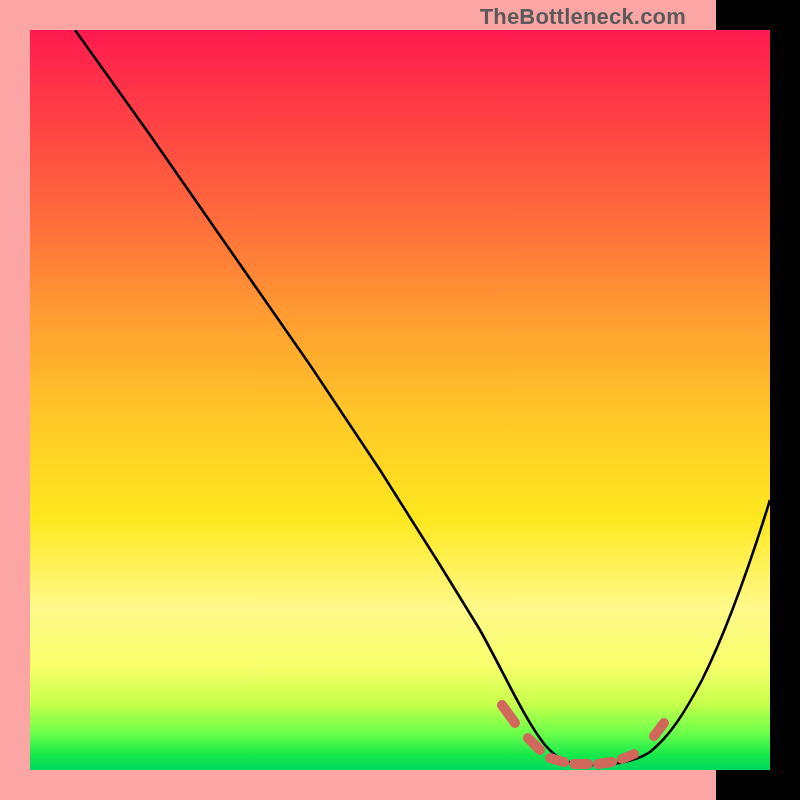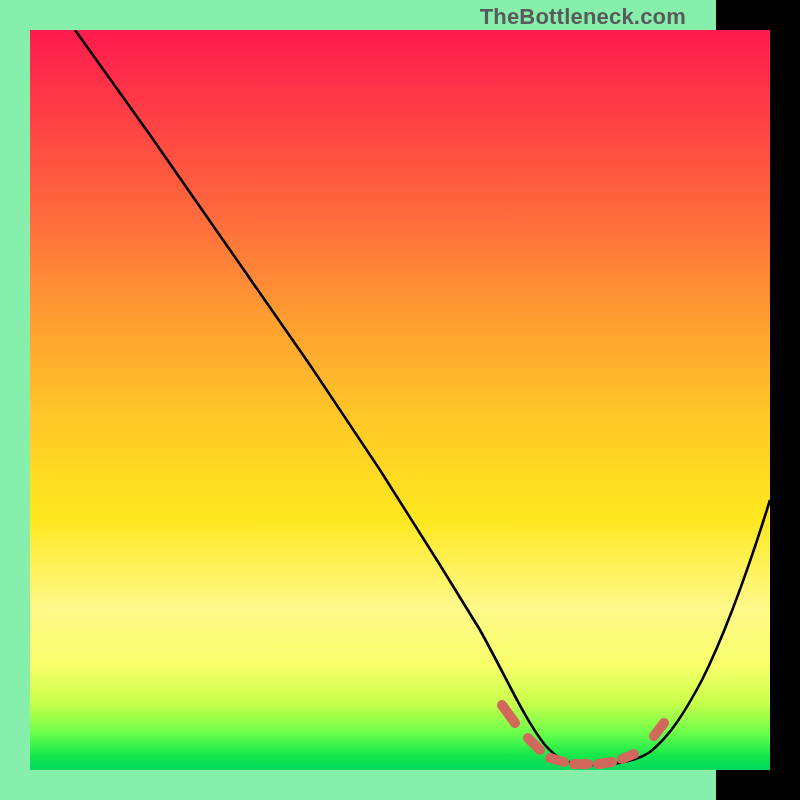--- a/index.html
+++ b/index.html
@@ -9,21 +9,21 @@
     height: 800px;
     background: #000000;
     overflow: hidden;
   }
   .frame {
     position: absolute;
     left: 0;
     top: 0;
     width: 716px;
     height: 800px;
-    background: #86efac;
+    background: #fca5a5;
   }
   .plot-area {
     position: absolute;
     left: 30px;
     top: 30px;
     width: 740px;
     height: 740px;
     
     background: linear-gradient(to bottom,
       #ff1a4f 0%,

